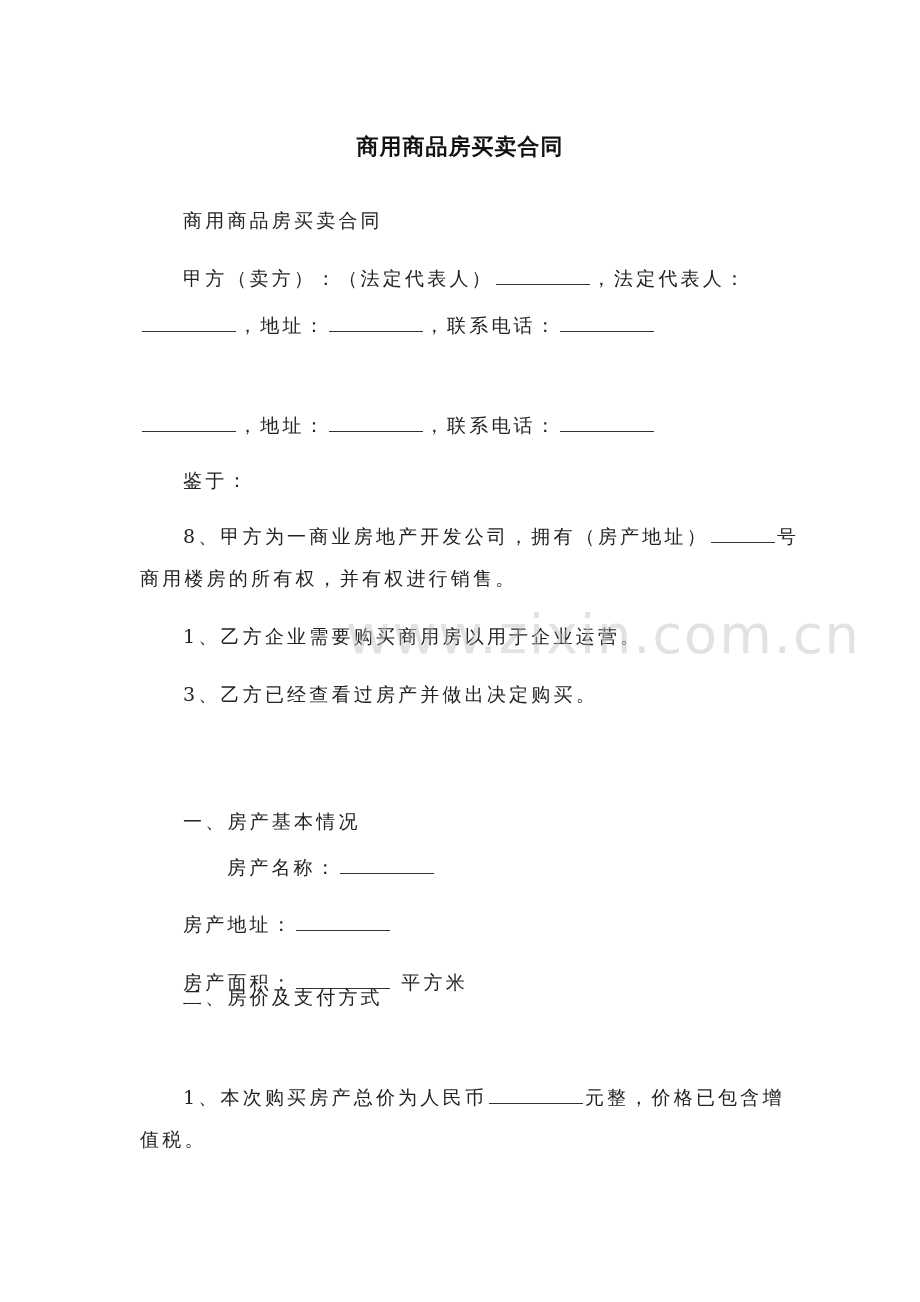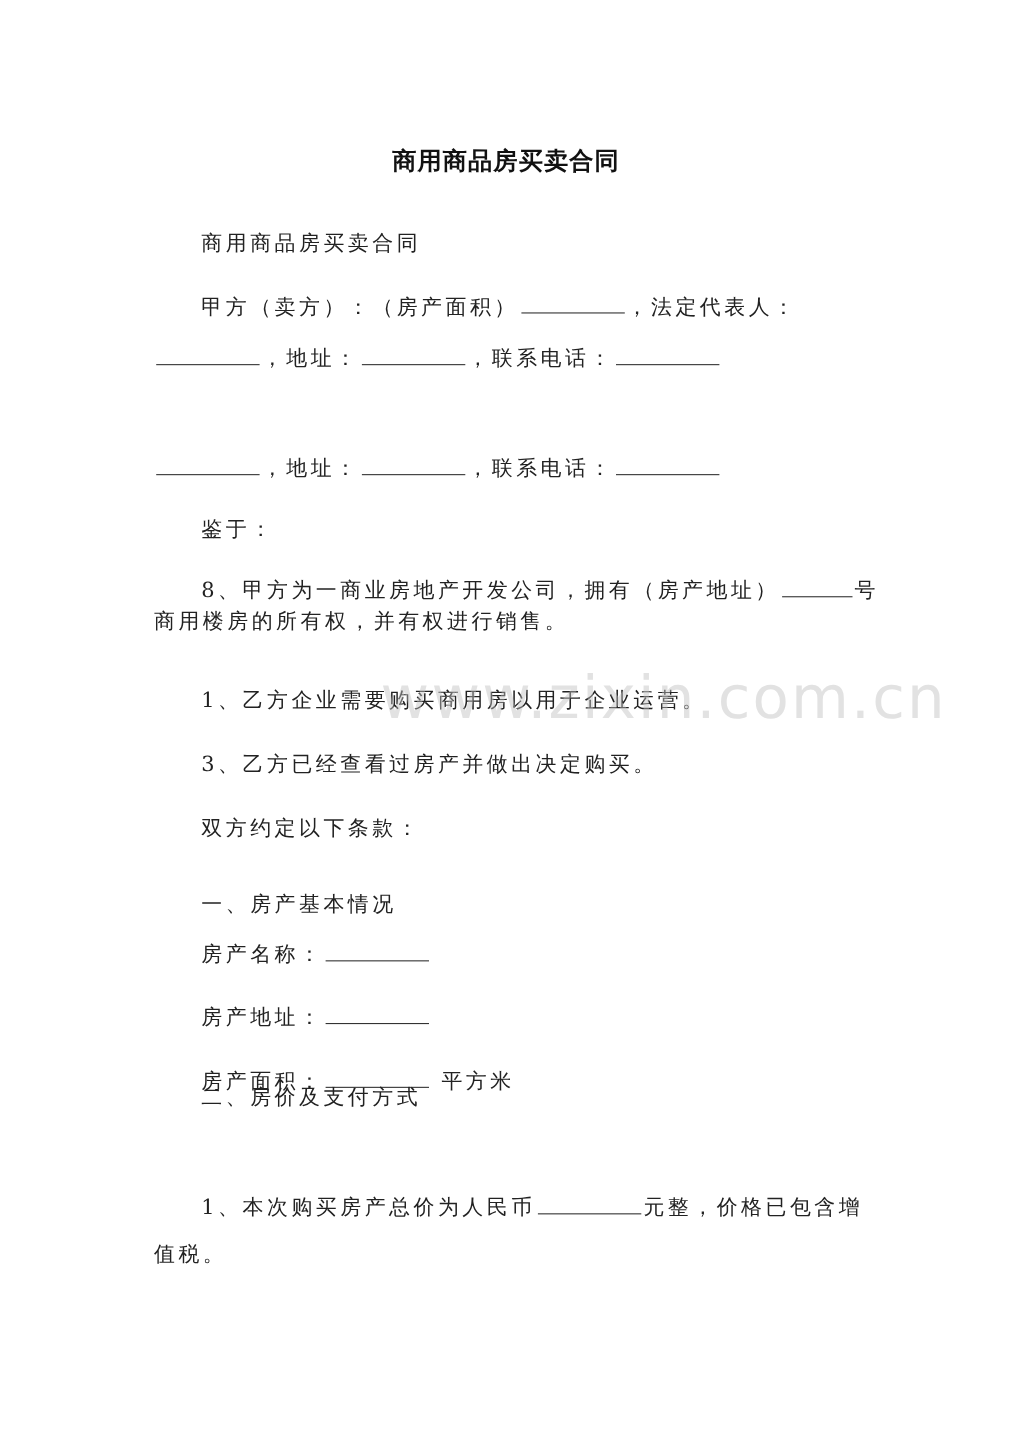--- a/index.html
+++ b/index.html
@@ -23,45 +23,44 @@
 </head>
 <body>
 
 <div class="page">
 
   <div class="title">商用商品房买卖合同</div>
 
   <div class="line indent" style="top:208px;">商用商品房买卖合同</div>
 
   <div class="line indent" style="top:266px;">
-    <span>甲方（卖方）：（房产面积）</span><span class="blank b9"></span><span>，法定代表人：</span>
+    <span>甲方（卖方）：（法定代表人）</span><span class="blank b9"></span><span>，法定代表人：</span>
   </div>
   <div class="line" style="top:313px;">
     <span class="blank b9"></span><span>，地址：</span><span class="blank b9"></span><span>，联系电话：</span><span class="blank b9"></span>
   </div>
 
   <div class="line" style="top:413px;">
     <span class="blank b9"></span><span>，地址：</span><span class="blank b9"></span><span>，联系电话：</span><span class="blank b9"></span>
   </div>
 
   <div class="line indent" style="top:468px;">鉴于：</div>
 
   <div class="line indent" style="top:524px;">
     <span>8、甲方为一商业房地产开发公司，拥有（房产地址）</span><span class="blank b6"></span><span>号</span>
   </div>
-  <div class="line" style="top:552px;">商用楼房的所有权，并有权进行销售。</div>
+  <div class="line" style="top:566px;">商用楼房的所有权，并有权进行销售。</div>
 
   <div class="line indent" style="top:624px;">1、乙方企业需要购买商用房以用于企业运营。</div>
   <div class="line indent" style="top:682px;">3、乙方已经查看过房产并做出决定购买。</div>
 
-  <div class="line indent" style="top:740px;">双方约定以下条款：</div>
 
   <div class="line indent" style="top:797px;margin-top:12px;">一、房产基本情况</div>
 
-  <div class="line indent" style="top:855px;">
+  <div class="line indent" style="top:855px;margin-left:44px;">
     <span>房产名称：</span><span class="blank b9"></span>
   </div>
   <div class="line indent" style="top:970px;">
     <span>房产面积：</span><span class="blank b9"></span>&nbsp;<span>平方米</span>
   </div>
   <div class="line indent" style="top:912px;">
     <span>房产地址：</span><span class="blank b9"></span>
   </div>
 
   <div class="line indent" style="top:985px;">二、房价及支付方式</div>

